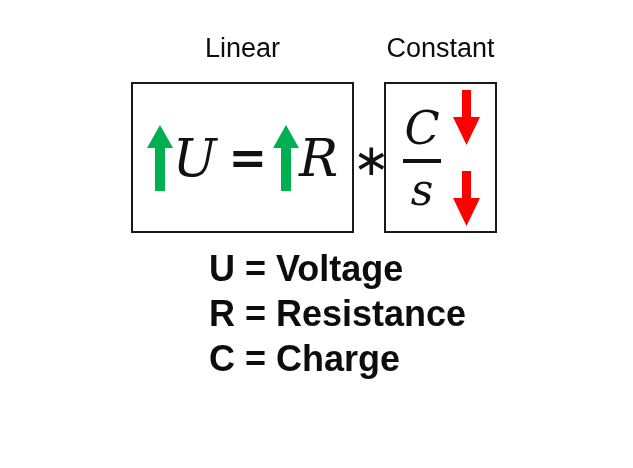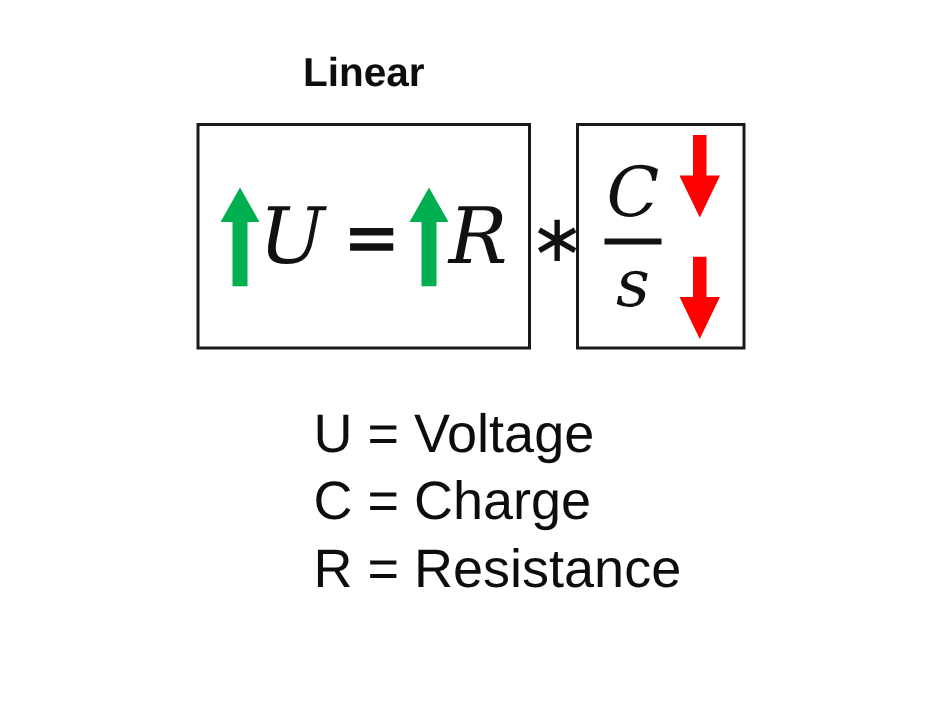--- a/index.html
+++ b/index.html
@@ -1,21 +1,21 @@
 <!DOCTYPE html>
 <html><head>
 <meta charset="utf-8">
 <style>
   html,body{margin:0;padding:0;background:#fff;}
   #page{
     position:relative;width:633px;height:468px;background:#fff;overflow:hidden;
     font-family:"Liberation Sans",sans-serif;color:#000;
   }
   .box-label{
-    position:absolute;top:33px;font-size:27px;line-height:30px;text-align:center;color:#0d0d0d;font-weight:bold;
+    position:absolute;top:33px;font-size:27px;line-height:30px;text-align:center;color:#0d0d0d;
   }
   #label-linear{left:131px;width:223px;}
   #label-constant{left:384px;width:113px;}
   .frame{
     position:absolute;top:82px;box-sizing:border-box;border:2px solid #1a1a1a;background:#fff;
     display:flex;align-items:center;justify-content:center;
   }
   #box-linear{left:131px;width:223px;height:151px;}
   #box-constant{left:384px;width:113px;height:151px;padding:0;}
   .math{
@@ -31,29 +31,30 @@
   #operator{
     position:absolute;left:353px;top:133px;width:33px;text-align:center;
     font-family:"DejaVu Sans","Liberation Sans",sans-serif;font-size:44px;line-height:54px;color:#111;
   }
   #box-constant .inner{display:flex;flex-direction:row;align-items:center;gap:10px;}
   .fraction{display:flex;flex-direction:column;align-items:center;width:42px;}
   .fraction .num{font-size:46px;line-height:50px;}
   .fraction .bar{width:38px;height:4px;background:#111;margin:6px 0 5px 0;}
   .fraction .den{font-size:44px;line-height:44px;}
   .arrow-col{display:flex;flex-direction:column;justify-content:space-between;height:136px;}
-  #legend{position:absolute;left:209px;top:266px;}
+  #legend{position:absolute;left:209px;top:246px;font-weight:bold;}
   .legend-line{font-size:36px;line-height:45px;white-space:nowrap;color:#0d0d0d;}
 </style>
 </head>
 <body>
 
 <div id="page" style="--green: #00B050; --red: #FF0000;">
 
   <div id="label-linear" class="box-label">Linear</div>
+  <div id="label-constant" class="box-label">Constant</div>
 
   <div id="box-linear" class="frame">
     <svg class="up-arrow" viewBox="0 0 26 66" xmlns="http://www.w3.org/2000/svg">
       <polygon points="13,0 26,23 18,23 18,66 8,66 8,23 0,23" fill="currentColor"></polygon>
     </svg>
     <span class="math eq-var">U</span>
     <span class="eq-equals">=</span>
     <svg class="up-arrow" viewBox="0 0 26 66" xmlns="http://www.w3.org/2000/svg">
       <polygon points="13,0 26,23 18,23 18,66 8,66 8,23 0,23" fill="currentColor"></polygon>
     </svg>
@@ -75,17 +76,17 @@
         </svg>
         <svg class="down-arrow" viewBox="0 0 27 55" xmlns="http://www.w3.org/2000/svg">
           <polygon points="9,0 18,0 18,27 27,27 13.5,55 0,27 9,27" fill="currentColor"></polygon>
         </svg>
       </div>
     </div>
   </div>
 
   <div id="legend">
     <div class="legend-line">U = Voltage</div>
+    <div class="legend-line">R = Resistance</div>
     <div class="legend-line">C = Charge</div>
-    <div class="legend-line">R = Resistance</div>
   </div>
 
 </div>
 
 </body></html>

